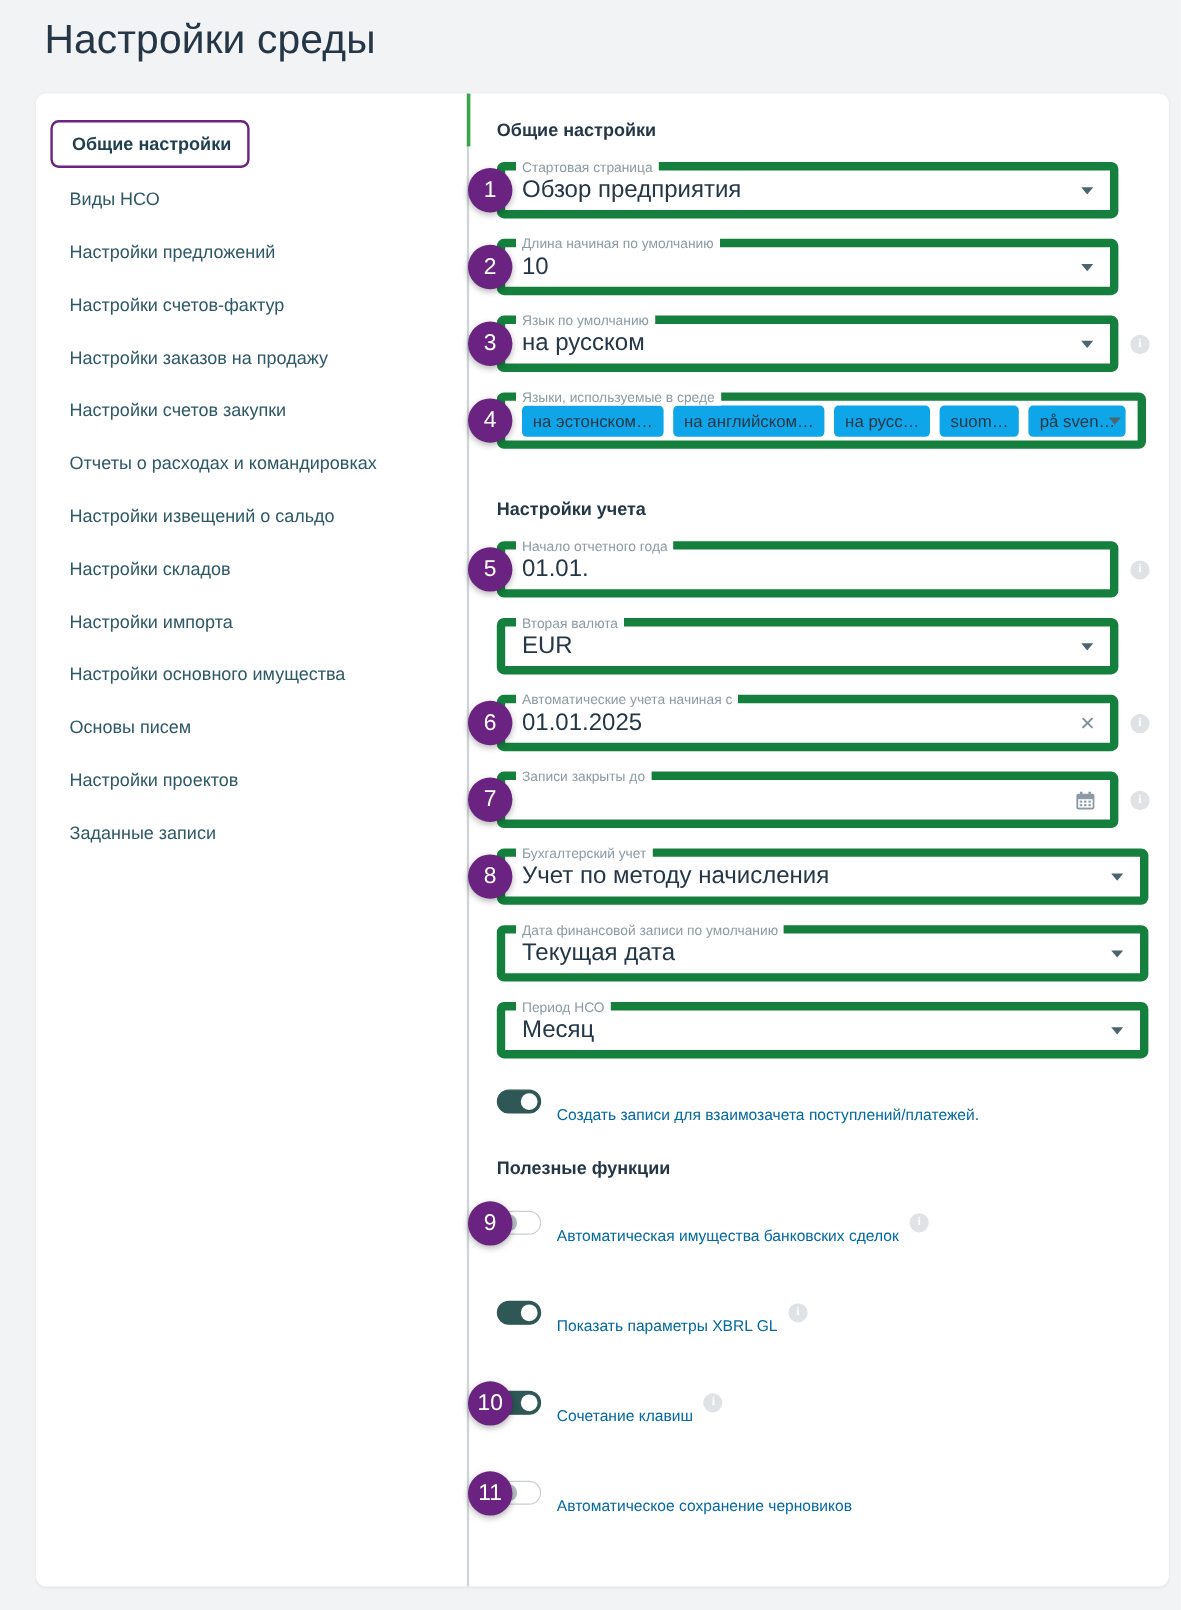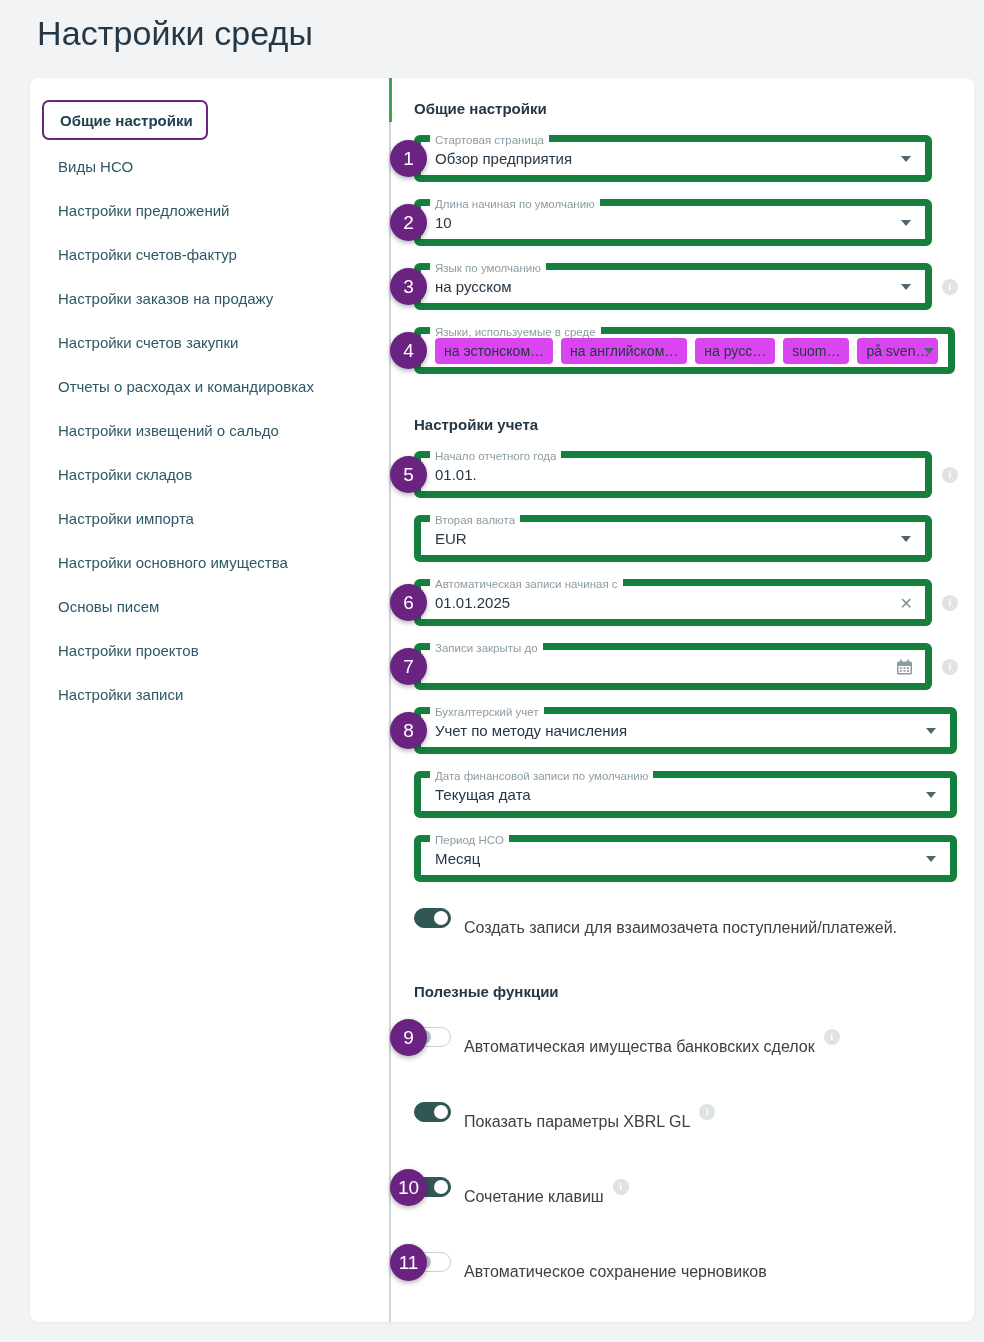--- a/index.html
+++ b/index.html
@@ -126,21 +126,21 @@
     position: absolute;
     top: -8px;
     left: 9px;
     padding: 0 5px;
     background: #fff;
     font-size: 11.5px;
     color: #8c9ba3;
     white-space: nowrap;
   }
   .field-value {
-    font-size: 15px;
+    font-size: 20px;
     color: #253746;
   }
 
   
   .caret {
     position: absolute;
     right: 14px;
     top: 50%;
     transform: translateY(-50%);
     width: 0; height: 0;
@@ -182,21 +182,21 @@
     cursor: pointer;
   }
   .info-icon.inline {
     margin: 0 0 0 9px;
     align-self: center;
   }
 
   
   .chips { display: flex; gap: 8px; align-items: center; }
   .chip {
-    background: #d946ef;
+    background: #0ea5e9;
     border-radius: 4px;
     padding: 5px 9px;
     font-size: 14px;
     color: #253746;
     white-space: nowrap;
     cursor: pointer;
   }
 
   
   .badge {
@@ -237,22 +237,22 @@
     position: absolute;
     top: 2px;
     width: 14px; height: 14px;
     border-radius: 50%;
   }
   .toggle.on  .knob { right: 2px; background: #fff; }
   .toggle.off .knob { left: 2px;  background: #b9c1c6; }
 
   .toggle-label {
     margin-left: 13px;
-    font-size: 16px;
-    color: #404040;
+    font-size: 13px;
+    color: #0369a1;
     margin-top: 20px;
   }
 </style>
 </head>
 <body>
 
 <div class="page-header">
   <div class="page-title">Настройки среды</div>
 </div>
 
@@ -292,21 +292,21 @@
     <div class="nav-item">
       <span>Настройки основного имущества</span>
     </div>
     <div class="nav-item">
       <span>Основы писем</span>
     </div>
     <div class="nav-item">
       <span>Настройки проектов</span>
     </div>
     <div class="nav-item">
-      <span>Настройки записи</span>
+      <span>Заданные записи</span>
     </div>
   </nav>
 
   <section class="pane">
     <div class="guide"></div>
     <div class="guide-green"></div>
 
     <div class="pane-inner">
 
       <div class="section-title">Общие настройки</div>
@@ -369,21 +369,21 @@
         <div class="field w-narrow">
           <span class="field-label">Вторая валюта</span>
           <span class="field-value">EUR</span>
           <span class="caret"></span>
         </div>
       </div>
 
       <div class="field-row">
         <div class="badge for-field">6</div>
         <div class="field w-narrow">
-          <span class="field-label">Автоматическая записи начиная с</span>
+          <span class="field-label">Автоматические учета начиная с</span>
           <span class="field-value">01.01.2025</span>
           <span class="clear-x">✕</span>
         </div>
         <div class="info-icon">i</div>
       </div>
 
       <div class="field-row">
         <div class="badge for-field">7</div>
         <div class="field w-narrow">
           <span class="field-label">Записи закрыты до</span>
@@ -433,21 +433,21 @@
         </div>
       </div>
 
       <div class="toggle-row" style="margin-top:15px">
         <div class="toggle on">
           <span class="knob"></span>
         </div>
         <span class="toggle-label">Создать записи для взаимозачета поступлений/платежей.</span>
       </div>
 
-      <div class="section-title spaced" style="margin-top:46px">Полезные функции</div>
+      <div class="section-title spaced" style="margin-top:28px">Полезные функции</div>
 
       <div class="toggle-row" style="margin-bottom:37px">
         <div class="badge for-toggle">9</div>
         <div class="toggle off">
           <span class="knob"></span>
         </div>
         <span class="toggle-label">Автоматическая имущества банковских сделок</span>
         <div class="info-icon inline">i</div>
       </div>
 

